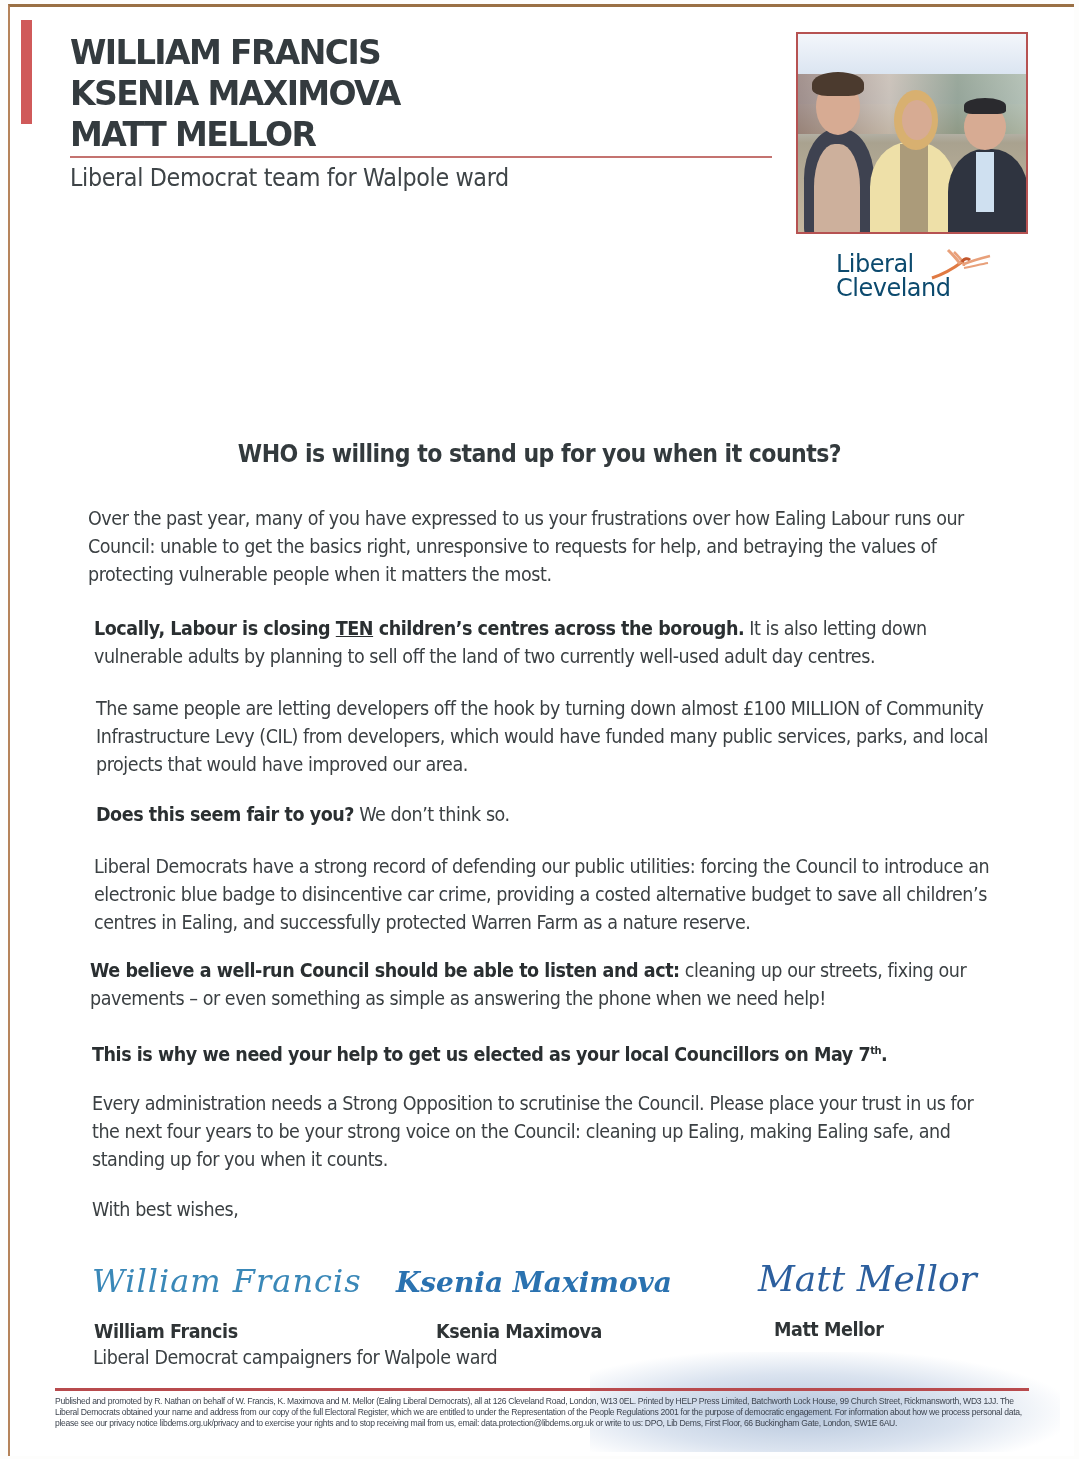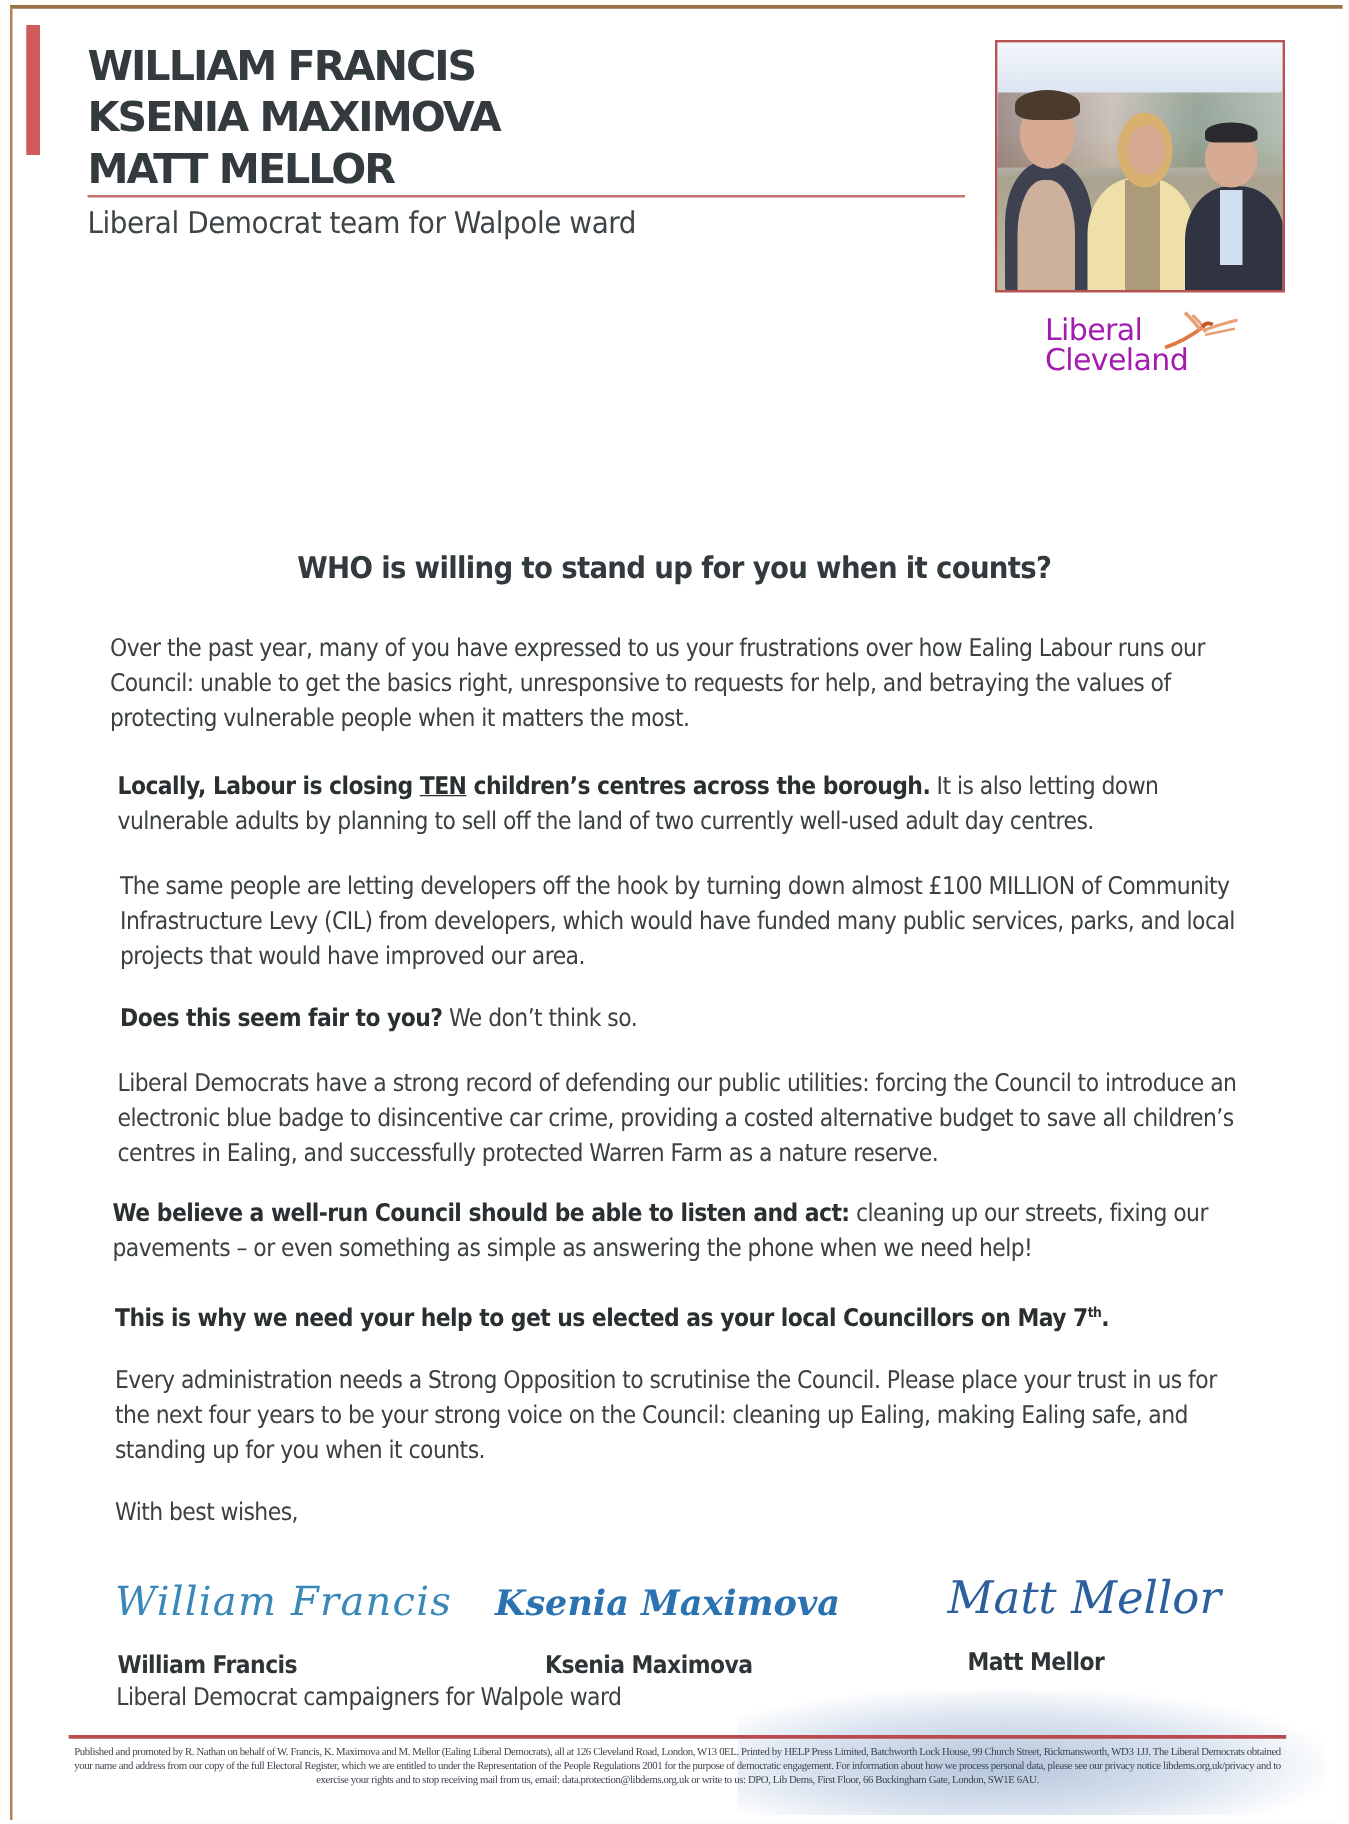--- a/index.html
+++ b/index.html
@@ -41,21 +41,21 @@
   .photo {
     position: absolute; left: 796px; top: 32px; width: 232px; height: 202px;
     border: 2px solid #b65252; box-sizing: border-box; overflow: hidden;
     background: linear-gradient(180deg, #e9eef6 0%, #d2dde9 35%, #a9a28f 55%, #c6b8a0 100%);
   }
   .photo .person { position: absolute; border-radius: 45% 45% 10% 10%; }
   .photo .head { position: absolute; border-radius: 50%; background: #d7ab93; }
   .logo {
     position: absolute; left: 836px; top: 252px;
     font-family: "DejaVu Sans", sans-serif; font-size: 24px; line-height: 24px;
-    color: #a21caf; letter-spacing: -0.5px;
+    color: #0c4a6e; letter-spacing: -0.5px;
   }
   .logo .bird { position: absolute; left: 88px; top: -4px; width: 70px; height: 36px; }
   .heading {
     position: absolute; left: 0; width: 1079px; top: 440px;
     text-align: center; font-weight: bold; font-size: 24px; color: #333a3d;
     font-family: "DejaVu Sans", sans-serif; letter-spacing: -0.6px;
     transform: scaleX(0.92); transform-origin: center;
   }
   .para {
     position: absolute; font-size: 19.5px; line-height: 28px; color: #3b4043;
@@ -83,22 +83,22 @@
     position: absolute; left: 590px; top: 1352px; width: 470px; height: 100px;
     background: radial-gradient(ellipse at 45% 60%, rgba(120,150,190,0.55) 0%, rgba(150,175,210,0.35) 45%, rgba(255,255,255,0) 75%);
     pointer-events: none;
   }
   .footer-rule {
     position: absolute; left: 55px; top: 1388px; width: 974px; height: 3px;
     background: #b84b4e;
   }
   .imprint {
     position: absolute; left: 55px; top: 1396px; width: 974px;
-    font-size: 8.6px; line-height: 11px; color: #3e4550; text-align: center;
-    font-family: Liberation Serif, serif; letter-spacing: -0.3px;
+    font-size: 8.6px; line-height: 11px; color: #3e4550; text-align: left;
+    font-family: Liberation Sans, sans-serif; letter-spacing: -0.3px;
   }
 </style>
 </head>
 <body>
 
 <div class="page"></div>
 
 <div class="accent-bar"></div>
 
 <div class="names">

